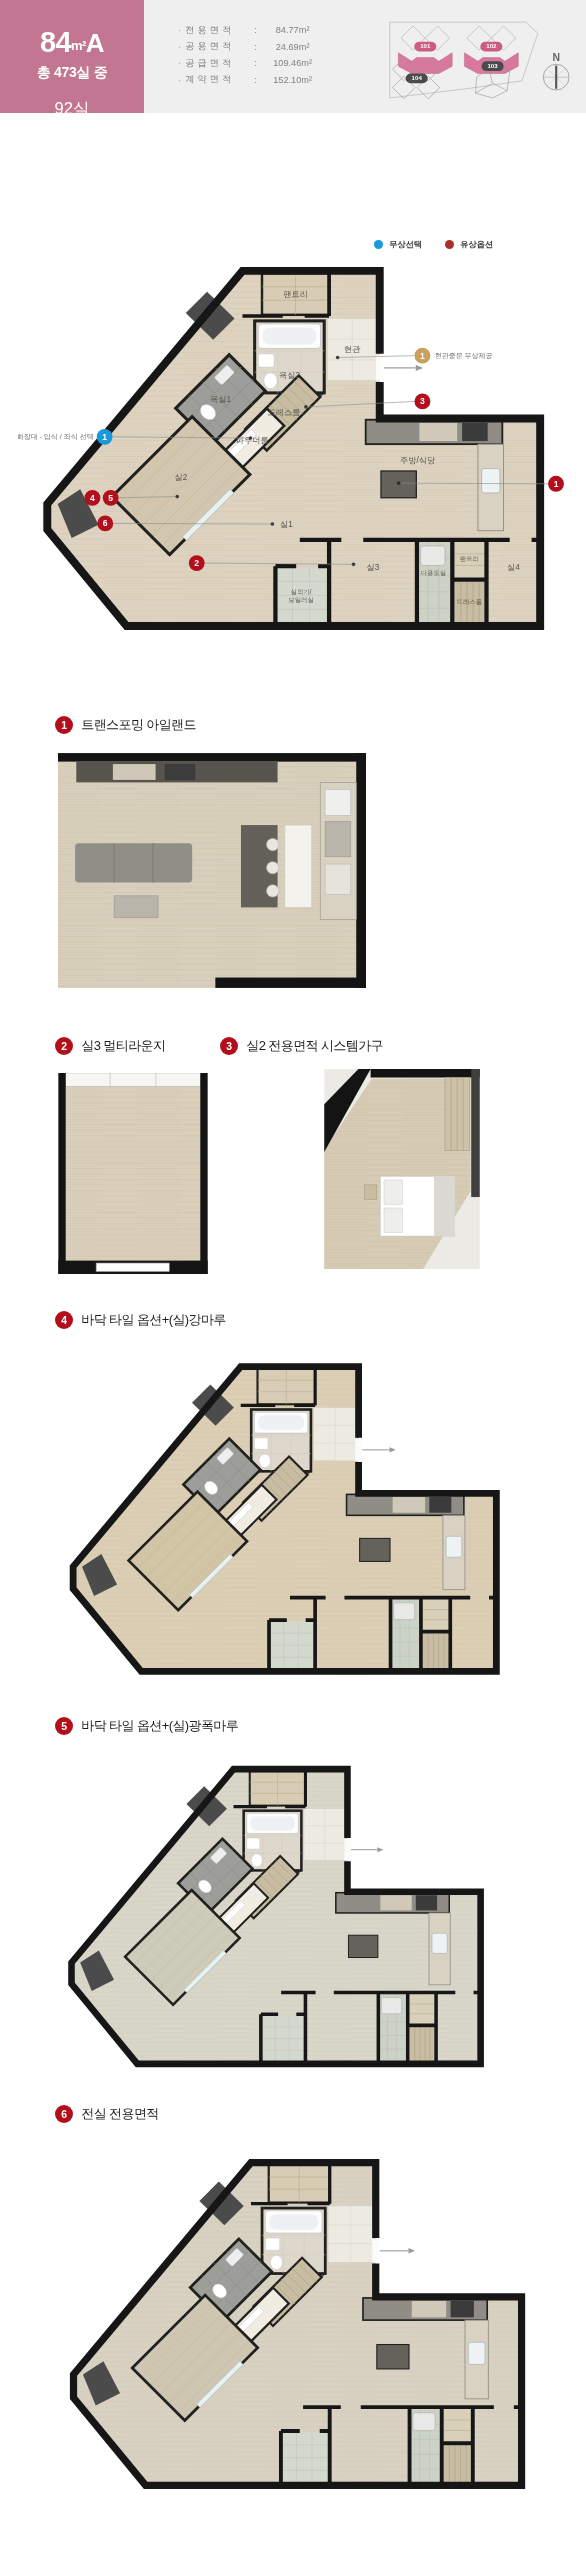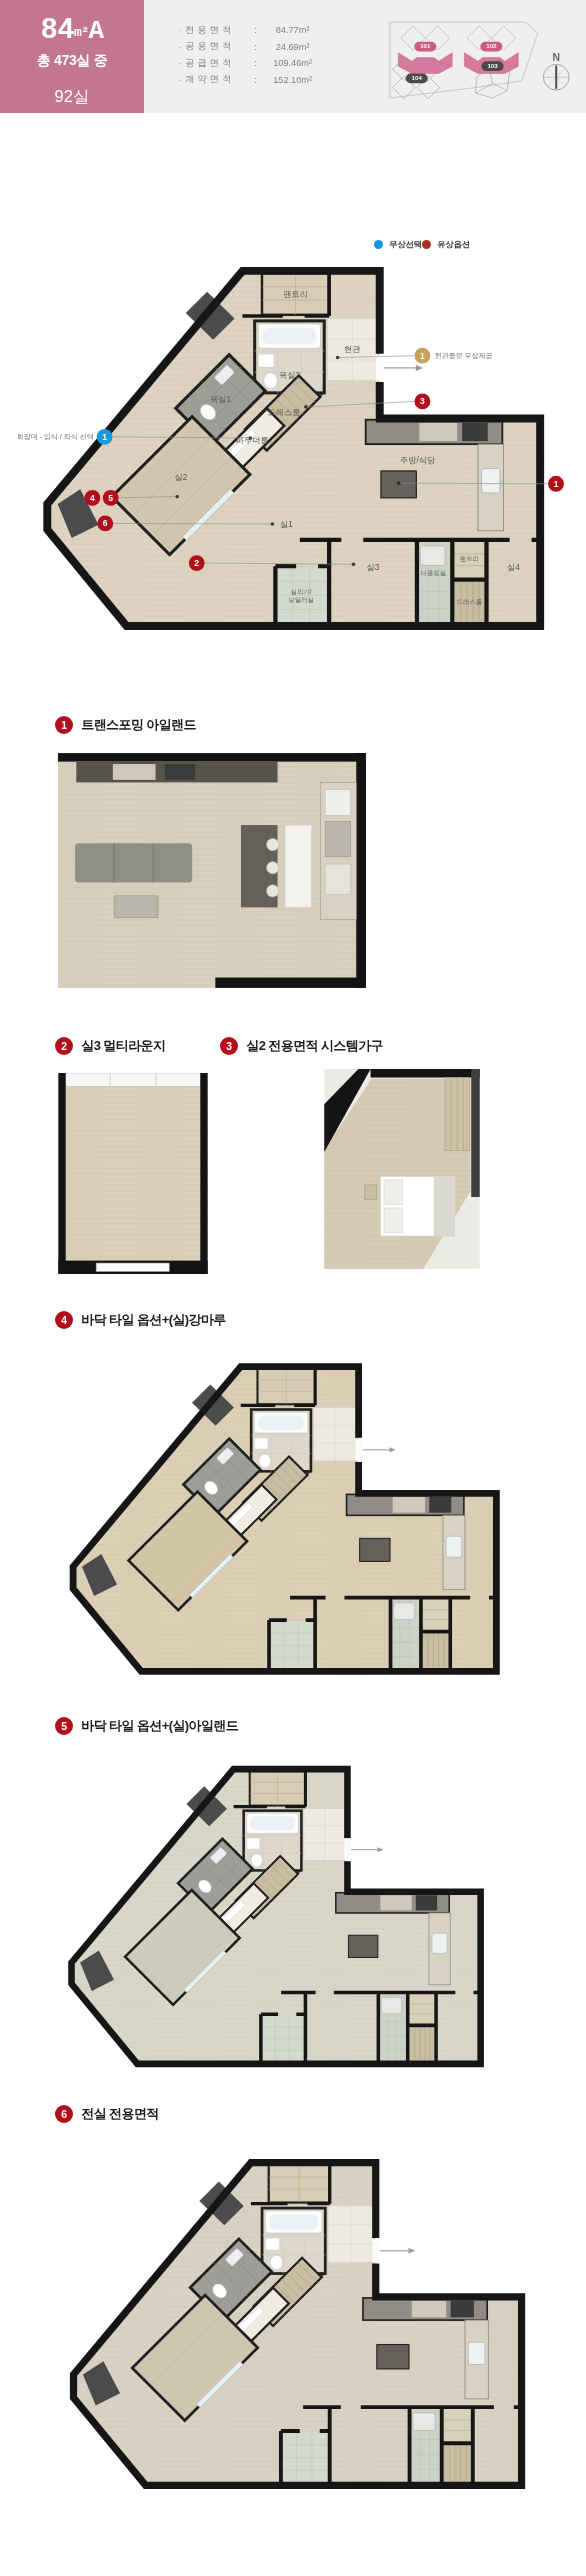--- a/index.html
+++ b/index.html
@@ -1,41 +1,41 @@
 <!DOCTYPE html>
 <html style="font-size:9.8px"><head>
 <meta charset="utf-8">
 <style>
   html,body{margin:0;padding:0;background:#fff;}
   .page{position:relative;width:586px;height:2576px;background:#ffffff;
         font-family:"Liberation Sans",sans-serif;overflow:hidden;}
   .abs{position:absolute;}
   
   .band{left:0;top:0;width:144px;height:113px;background:#c27691;color:#fff;text-align:center;}
-  .band .type{margin-top:16px;font-size:29px;font-weight:bold;line-height:1;letter-spacing:-0.6px;font-family:Liberation Mono, monospace;}
+  .band .type{margin-top:28px;font-size:29px;font-weight:bold;line-height:1;letter-spacing:-0.6px;}
   .band .type .unit{font-size:13px;font-weight:bold;position:relative;top:-1.8px;}
   .band .type .sfx{font-size:26px;}
   .band .sub1{margin-top:7.3px;font-size:14px;font-weight:600;letter-spacing:-0.3px;}
   .band .sub2{margin-top:16px;font-size:16.5px;font-weight:400;}
   .hbg{left:144px;top:0;width:442px;height:113px;background:#efeff0;}
   .areas{left:178px;top:22px;}
   .arow{display:flex;align-items:center;height:16.5px;font-size:9.2px;color:#828285;}
   .abul{width:7.3px;color:#9a9a9d;}
   .albl{width:61px;letter-spacing:3.1px;}
   .acol{width:18.3px;text-align:center;}
   .aval{width:56px;text-align:center;}
   
-  .legend{left:374px;top:239px;display:flex;align-items:center;}
+  .legend{left:374px;top:239px;display:flex;gap:23px;align-items:center;}
   .litem{display:flex;align-items:center;gap:6.1px;font-size:8.2px;font-weight:bold;color:#3c3c3c;}
   .ldot{width:9.2px;height:9.2px;border-radius:50%;}
   
   .sec-h{display:flex;align-items:center;gap:8px;}
   .sec-h .n{width:18.3px;height:18.3px;border-radius:50%;background:#b30e1c;color:#fff;
             font-size:10.4px;font-weight:bold;display:flex;align-items:center;justify-content:center;}
-  .sec-h .t{font-size:13px;color:#1c1c1c;font-weight:700;letter-spacing:-0.6px;}
+  .sec-h .t{font-size:13px;color:#1c1c1c;font-weight:400;letter-spacing:-0.6px;}
   svg text{font-family:"Liberation Sans",sans-serif;}
   .rl{font-size:13.5px;fill:#57534b;text-anchor:middle;}
   .rls{font-size:10.5px;fill:#5d594f;text-anchor:middle;}
   .cnum{font-size:14px;font-weight:bold;fill:#ffffff;text-anchor:middle;}
   .clbl{font-size:11.5px;fill:#6d6d6d;}
   .bnum{font-size:10px;font-weight:bold;fill:#ffffff;text-anchor:middle;}
 </style>
 </head>
 <body>
 
@@ -355,21 +355,21 @@
   <div class="abs sec-h" style="left:55px;top:1311px">
     <div class="n">4</div>
     <div class="t">바닥 타일 옵션+(실)강마루</div>
   </div>
   <svg class="abs" style="left:49px;top:1354px;--wood:#dccfb6;--wood2:#d2c5a6" width="461" height="330" viewBox="0 0 880 630">
     <use href="#plan-geo" x="8" y="10"></use>
   </svg>
 
   <div class="abs sec-h" style="left:55px;top:1717px">
     <div class="n">5</div>
-    <div class="t">바닥 타일 옵션+(실)아일랜드</div>
+    <div class="t">바닥 타일 옵션+(실)광폭마루</div>
   </div>
   <svg class="abs" style="left:48px;top:1757px;--wood:#d8d7c9;--wood2:#cdccbb" width="446" height="319" viewBox="0 0 880 630">
     <use href="#plan-geo" x="8" y="10"></use>
   </svg>
 
   <div class="abs sec-h" style="left:55px;top:2105px">
     <div class="n">6</div>
     <div class="t">전실 전용면적</div>
   </div>
   <svg class="abs" style="left:48px;top:2149px;--wood:#d9d2c3;--wood2:#cfc6b2" width="488" height="350" viewBox="0 0 880 630">

